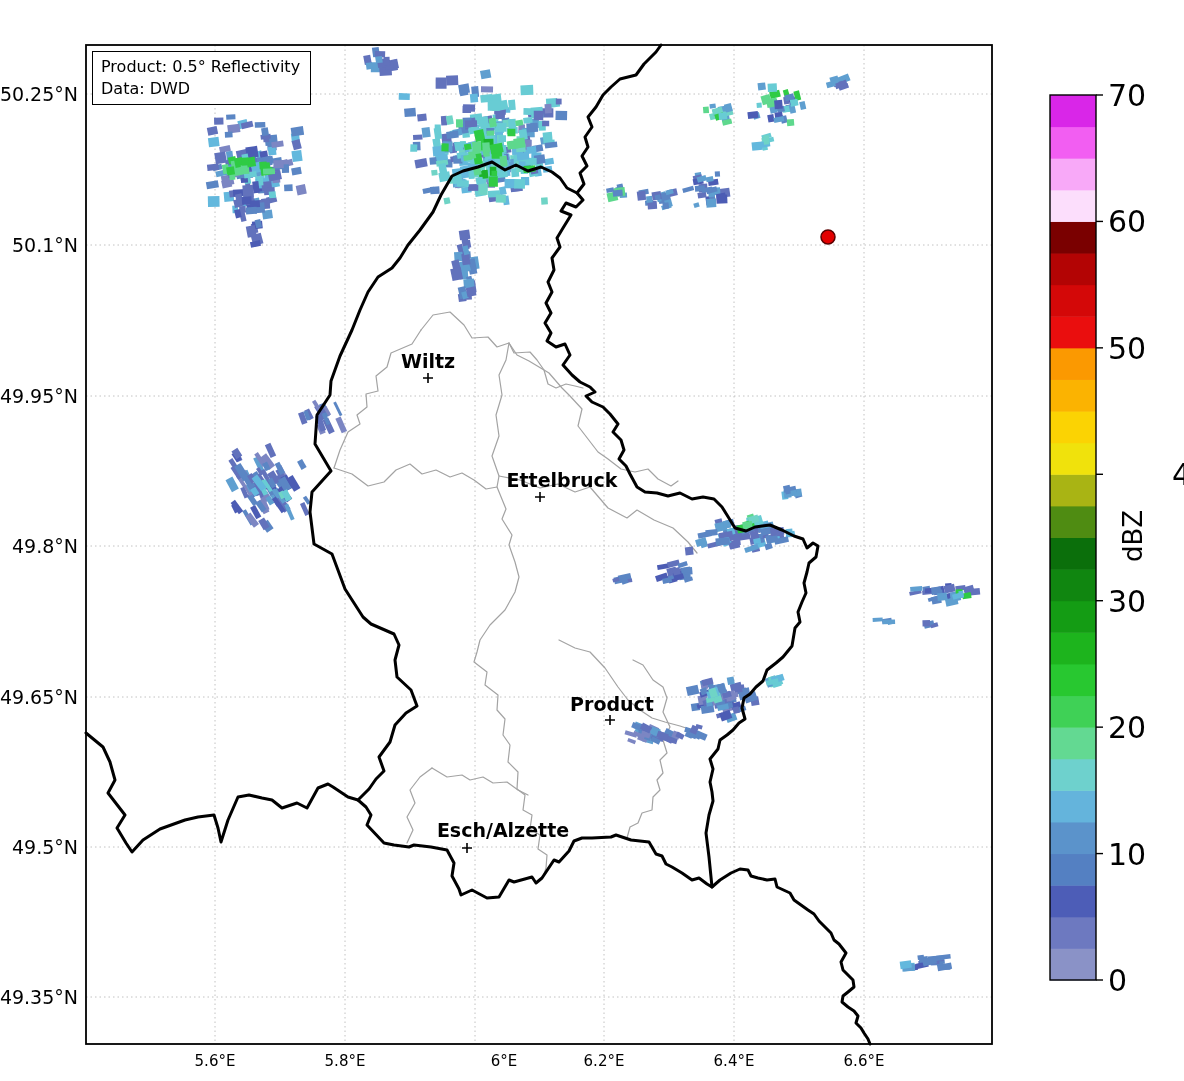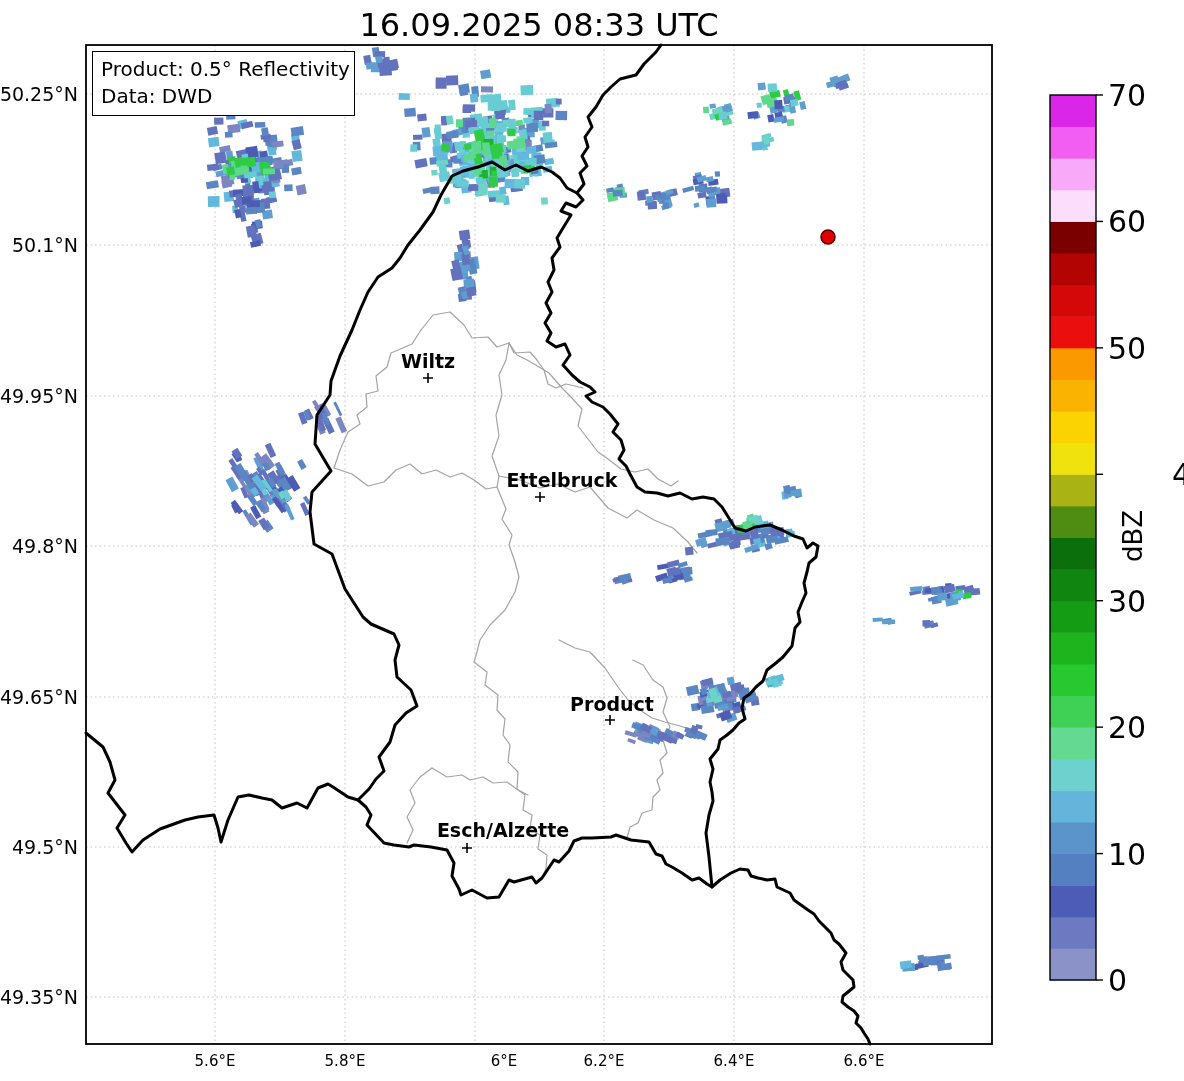--- a/index.html
+++ b/index.html
@@ -2,21 +2,21 @@
 <html><head>
 <meta charset="utf-8">
 <style>
   html,body{margin:0;padding:0;background:#ffffff;}
   #app{position:relative;width:1184px;height:1081px;background:#ffffff;overflow:hidden;
        font-family:"DejaVu Sans","Liberation Sans",sans-serif;color:#000;}
   #map-svg{position:absolute;left:0;top:0;}
   .title{position:absolute;left:86px;top:6px;width:906px;text-align:center;
          font-size:32px;letter-spacing:0px;}
   .legend{position:absolute;left:92px;top:51px;background:#ffffff;border:1.6px solid #000;
-          padding:4px 4px 5px 8px;font-size:20px;line-height:1.35;z-index:5;}
+          padding:4px 10px 5px 8px;font-size:16px;line-height:1.35;z-index:5;}
   .ylab{position:absolute;transform:translate(-100%,-50%);font-size:19px;white-space:nowrap;padding-left:29px;}
   .xlab{position:absolute;transform:translate(-50%,0);font-size:15px;white-space:nowrap;}
   .cblab{position:absolute;transform:translate(0,-50%);font-size:30px;white-space:nowrap;}
   .citylab{position:absolute;transform:translate(-50%,-100%);font-size:19px;font-weight:bold;
            white-space:nowrap;z-index:4;}
   .cbar-title{position:absolute;left:1133px;top:536px;font-size:26px;
               transform:translate(-50%,-50%) rotate(-90deg);transform-origin:center;}
 </style>
 </head>
 <body>
@@ -1077,21 +1077,20 @@
         <line x1="1096" y1="980" x2="1103" y2="980" stroke="#000" stroke-width="1.4"></line>
         <line x1="1096" y1="853.5714285714286" x2="1103" y2="853.5714285714286" stroke="#000" stroke-width="1.4"></line>
         <line x1="1096" y1="727.1428571428571" x2="1103" y2="727.1428571428571" stroke="#000" stroke-width="1.4"></line>
         <line x1="1096" y1="600.7142857142858" x2="1103" y2="600.7142857142858" stroke="#000" stroke-width="1.4"></line>
         <line x1="1096" y1="474.28571428571433" x2="1103" y2="474.28571428571433" stroke="#000" stroke-width="1.4"></line>
         <line x1="1096" y1="347.8571428571429" x2="1103" y2="347.8571428571429" stroke="#000" stroke-width="1.4"></line>
         <line x1="1096" y1="221.42857142857144" x2="1103" y2="221.42857142857144" stroke="#000" stroke-width="1.4"></line>
         <line x1="1096" y1="95" x2="1103" y2="95" stroke="#000" stroke-width="1.4"></line>
       </g>
     </svg>
-  <div class="title">16.09.2025 08:33 UTC</div>
   <div class="legend">
     <div>Product: 0.5° Reflectivity</div>
     <div>Data: DWD</div>
   </div>
   <div id="labels">
       <div class="ylab" style="left: 78px; top: 94px;">50.25°N</div>
       <div class="ylab" style="left: 78px; top: 245px;">50.1°N</div>
       <div class="ylab" style="left: 78px; top: 396px;">49.95°N</div>
       <div class="ylab" style="left: 78px; top: 546px;">49.8°N</div>
       <div class="ylab" style="left: 78px; top: 697px;">49.65°N</div>

